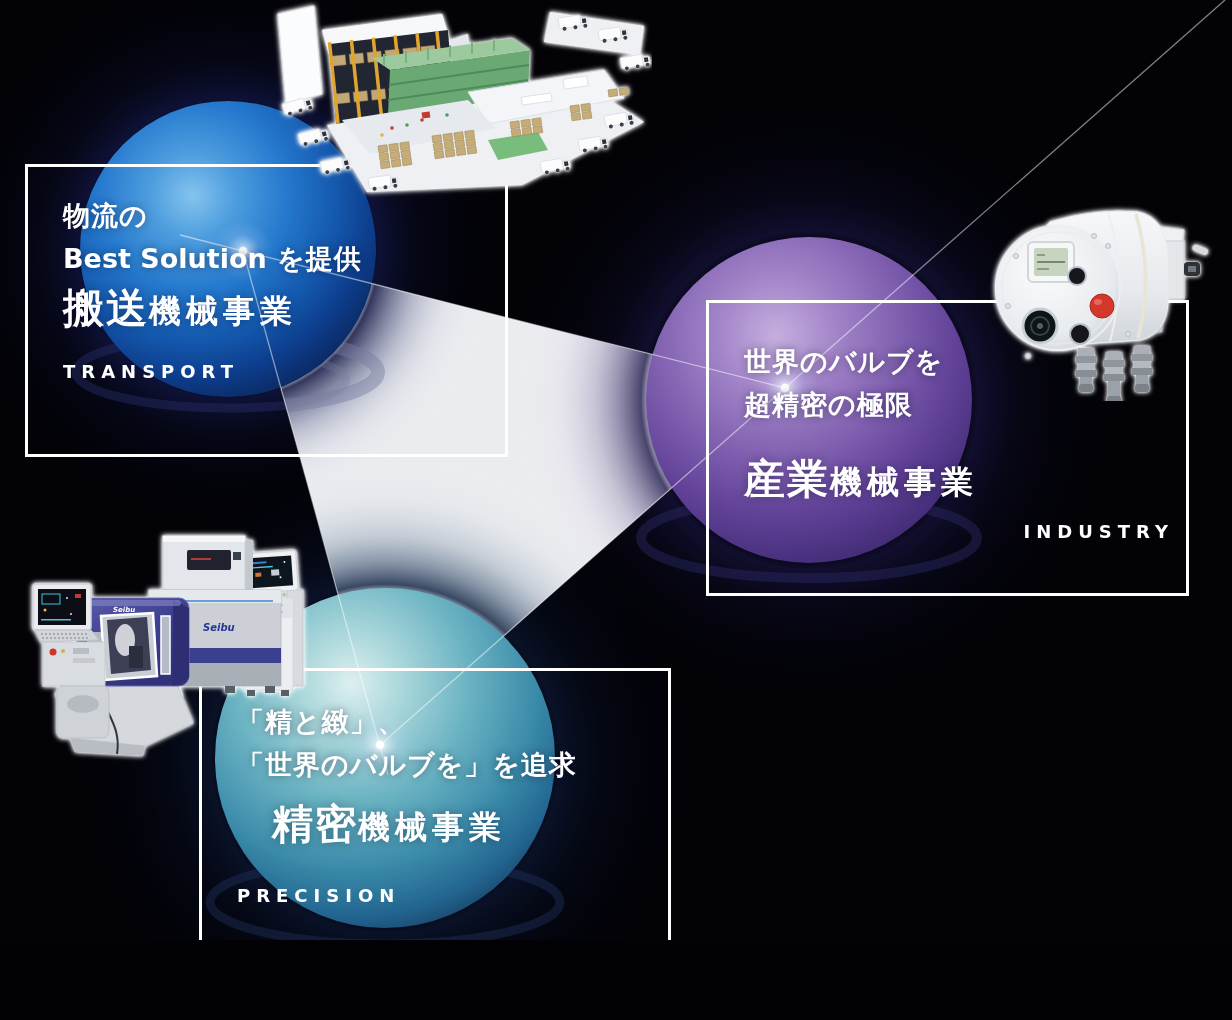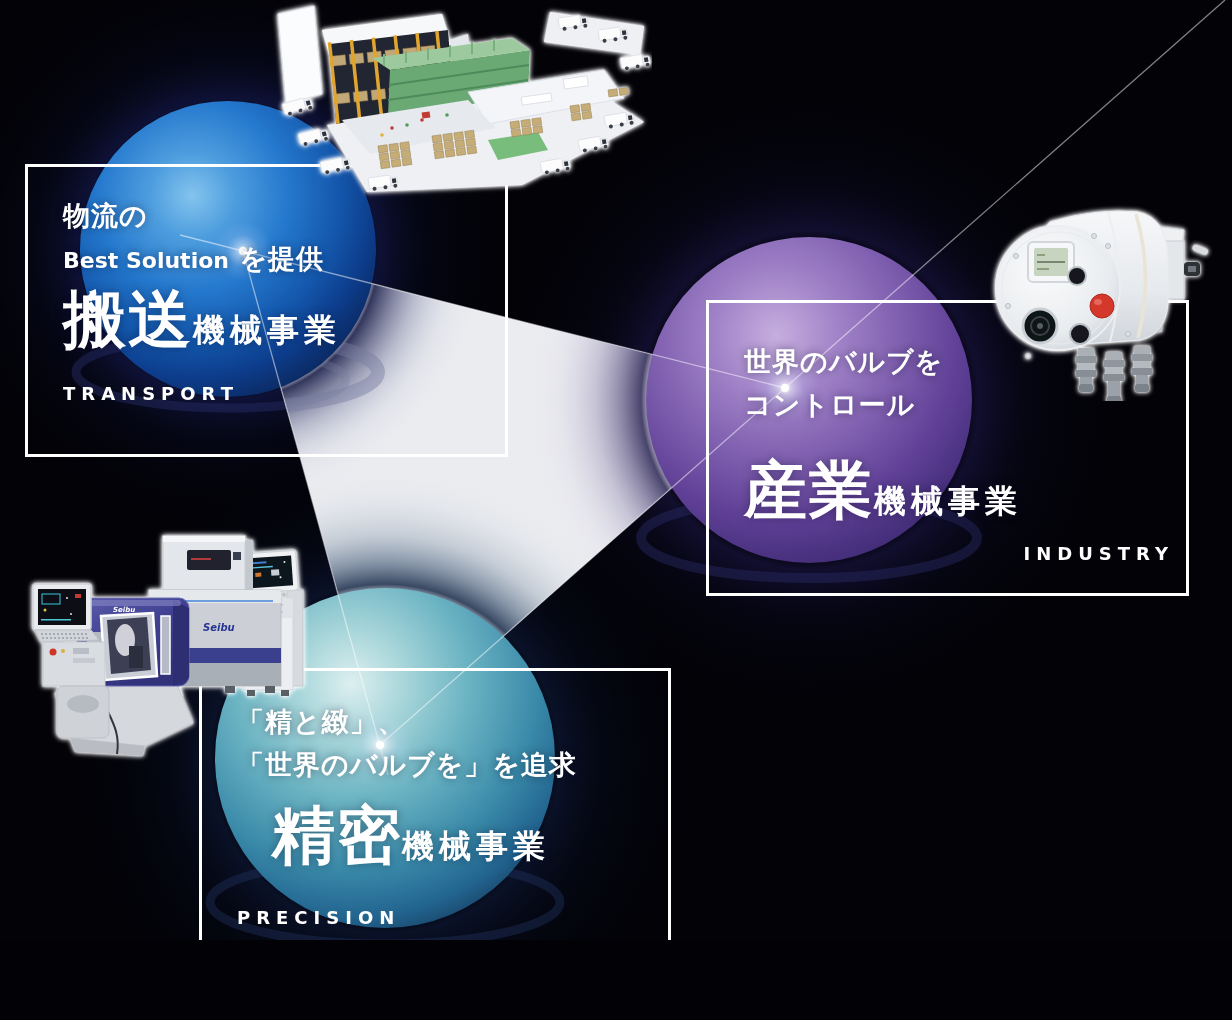--- a/index.html
+++ b/index.html
@@ -16,24 +16,24 @@
   .panel--industry{left:706px;top:300px;width:483px;height:296px;}
   .panel--precision{left:199px;top:668px;width:472px;height:297px;}
 
   .panel-inner{position:absolute;left:35px;right:12px;color:#ffffff;}
   .panel--transport .panel-inner{top:27px;}
   .panel--industry  .panel-inner{top:37px;}
   .panel--precision .panel-inner{top:29px;}
 
   .tagline{margin:0;font-size:27px;font-weight:700;line-height:1.6;letter-spacing:1px;
            text-shadow:0 0 8px rgba(2,6,30,.45);white-space:nowrap;}
-  .tagline .en{font-size:22px;letter-spacing:0;}
+  .tagline .en{font-size:27px;letter-spacing:0;}
   .title{margin:0;font-weight:700;line-height:1;white-space:nowrap;color:#fff;
          text-shadow:0 0 10px rgba(2,6,30,.35);}
-  .title .main{font-size:63px;letter-spacing:2px;}
+  .title .main{font-size:41px;letter-spacing:2px;}
   .title .sub{font-size:32px;letter-spacing:5px;}
   .panel--transport .title{margin-top:8px;}
   .panel--industry  .title{margin-top:33px;}
   .panel--precision .title{margin-top:18px;margin-left:35px;}
   .category{margin:0;font-size:18px;font-weight:700;letter-spacing:6px;}
   .panel--transport .category{margin-top:32px;}
   .panel--industry  .category{margin-top:21px;text-align:right;}
   .panel--precision .category{margin-top:40px;}
 </style>
 </head>
@@ -165,21 +165,21 @@
         <span class="en">Best Solution</span>
         <span>を提供</span></p>
       <h2 class="title"><span class="main">搬送</span><span class="sub">機械事業</span></h2>
       <p class="category">TRANSPORT</p>
     </div>
   </div>
 
   <div class="panel panel--industry">
     <div class="panel-inner">
       <p class="tagline"><span>世界のバルブを</span><br>
-        <span>コントロール</span></p>
+        <span>超精密の極限</span></p>
       <h2 class="title"><span class="main">産業</span><span class="sub">機械事業</span></h2>
       <p class="category">INDUSTRY</p>
     </div>
   </div>
 
   <div class="panel panel--precision">
     <div class="panel-inner">
       <p class="tagline"><span>「精と緻」、</span><br>
         <span>「世界のバルブを」を追求</span></p>
       <h2 class="title"><span class="main">精密</span><span class="sub">機械事業</span></h2>

